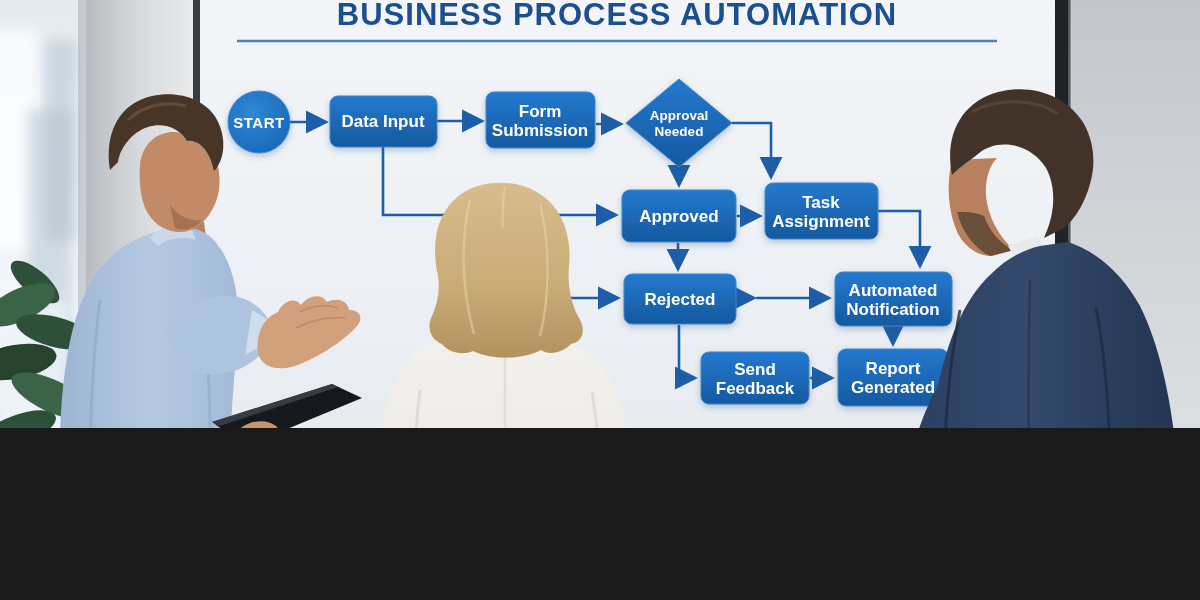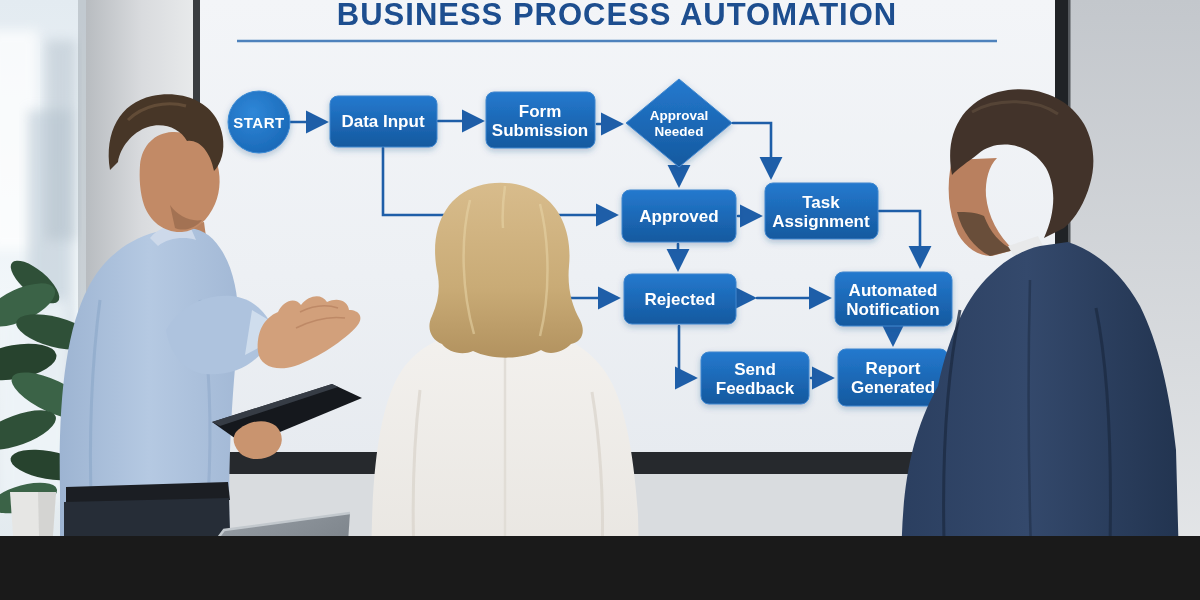--- a/index.html
+++ b/index.html
@@ -1,16 +1,16 @@
 <!DOCTYPE html>
 <html><head>
 <meta charset="utf-8">
 <style>
   html,body { margin:0; padding:0; background:#1a1a1a; }
-  .stage { position:relative; width:1200px; height:536px; overflow:hidden;
+  .stage { position:relative; width:1200px; height:428px; overflow:hidden;
            font-family:"Liberation Sans", sans-serif; }
   svg { display:block; }
   .title-text { font-family:"Liberation Sans", sans-serif; font-weight:bold;
                 font-size:31px; letter-spacing:1px; fill:#1d4e8f; }
   .node-label { font-family:"Liberation Sans", sans-serif; font-weight:bold;
                 font-size:17px; fill:#ffffff; }
   .node-label-sm { font-family:"Liberation Sans", sans-serif; font-weight:bold;
                    font-size:13.5px; fill:#ffffff; }
   .start-label { font-family:"Liberation Sans", sans-serif; font-weight:bold;
                  font-size:15px; letter-spacing:0.5px; fill:#ffffff; }

